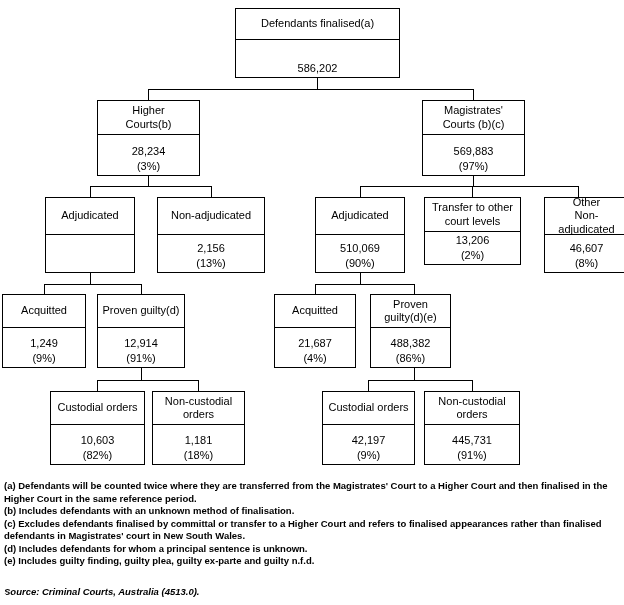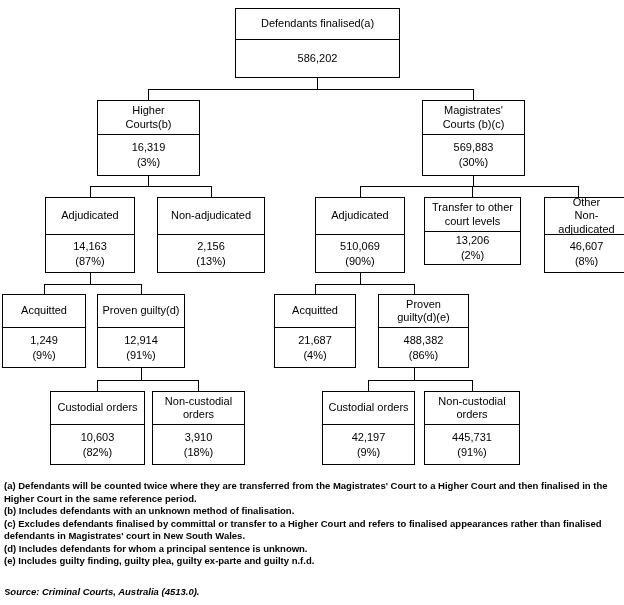--- a/index.html
+++ b/index.html
@@ -1,21 +1,21 @@
 <!DOCTYPE html>
 <html><head>
 <meta charset="utf-8">
 <style>
   * { margin:0; padding:0; box-sizing:border-box; }
   html,body { background:#fff; color:#000; font-family:"Liberation Sans", sans-serif; }
   .canvas { position:relative; width:624px; height:605px; background:#fff; overflow:hidden;border-radius:27px; }
 
   .node { position:absolute; background:#fff; border:1px solid #000; display:flex; flex-direction:column; font-size:11px; text-align:center; }
   .node-label { display:flex; align-items:center; justify-content:center; border-bottom:1px solid #000; padding:1px 4px; white-space:pre-line; line-height:1.2; }
-  .node-value { flex:1; display:flex; flex-direction:column; align-items:center; justify-content:center; line-height:1.35; padding:1px 2px; }
+  .node-value { flex:1; display:flex; flex-direction:column; align-items:center; justify-content:flex-end; line-height:1.35; padding:1px 2px; }
   .r1 .node-label { height:31px; }
   .r2 .node-label { height:34px; }
   .r3 .node-label { height:37px; }
   .r4 .node-label { height:33px; }
   .r5 .node-label { height:33px; }
 
   .line { position:absolute; background:#000; }
 
   .footnotes { position:absolute; left:4px; top:480px; width:618px; font-size:9.5px; font-weight:bold; line-height:1.32; }
   .footnote { margin:0; }
@@ -66,39 +66,35 @@
     <div class="node-label">Defendants finalised(a)</div>
     <div class="node-value">
       <span>586,202</span>
     </div>
   </div>
 
   <div class="node r2" style="left:97px;top:100px;width:103px;height:76px">
     <div class="node-label">Higher
 Courts(b)</div>
     <div class="node-value">
-      <span>16,319</span>
+      <span>28,234</span>
       <span>(3%)</span>
     </div>
   </div>
   <div class="node r2" style="left:422px;top:100px;width:103px;height:76px">
     <div class="node-label">Magistrates'
 Courts (b)(c)</div>
     <div class="node-value">
       <span>569,883</span>
-      <span>(30%)</span>
+      <span>(97%)</span>
     </div>
   </div>
 
   <div class="node r3" style="left:45px;top:197px;width:90px;height:76px">
     <div class="node-label">Adjudicated</div>
-    <div class="node-value">
-      <span>14,163</span>
-      <span>(87%)</span>
-    </div>
   </div>
   <div class="node r3" style="left:157px;top:197px;width:108px;height:76px">
     <div class="node-label">Non-adjudicated</div>
     <div class="node-value">
       <span>2,156</span>
       <span>(13%)</span>
     </div>
   </div>
   <div class="node r3" style="left:315px;top:197px;width:90px;height:76px">
     <div class="node-label">Adjudicated</div>
@@ -138,41 +134,41 @@
       <span>(91%)</span>
     </div>
   </div>
   <div class="node r4" style="left:274px;top:294px;width:82px;height:74px">
     <div class="node-label">Acquitted</div>
     <div class="node-value">
       <span>21,687</span>
       <span>(4%)</span>
     </div>
   </div>
-  <div class="node r4" style="left:378px;top:294px;width:91px;height:74px">
+  <div class="node r4" style="left:370px;top:294px;width:81px;height:74px">
     <div class="node-label">Proven
 guilty(d)(e)</div>
     <div class="node-value">
       <span>488,382</span>
       <span>(86%)</span>
     </div>
   </div>
 
   <div class="node r5" style="left:50px;top:391px;width:95px;height:74px">
     <div class="node-label">Custodial orders</div>
     <div class="node-value">
       <span>10,603</span>
       <span>(82%)</span>
     </div>
   </div>
   <div class="node r5" style="left:152px;top:391px;width:93px;height:74px">
     <div class="node-label">Non-custodial
 orders</div>
     <div class="node-value">
-      <span>3,910</span>
+      <span>1,181</span>
       <span>(18%)</span>
     </div>
   </div>
   <div class="node r5" style="left:322px;top:391px;width:93px;height:74px">
     <div class="node-label">Custodial orders</div>
     <div class="node-value">
       <span>42,197</span>
       <span>(9%)</span>
     </div>
   </div>

